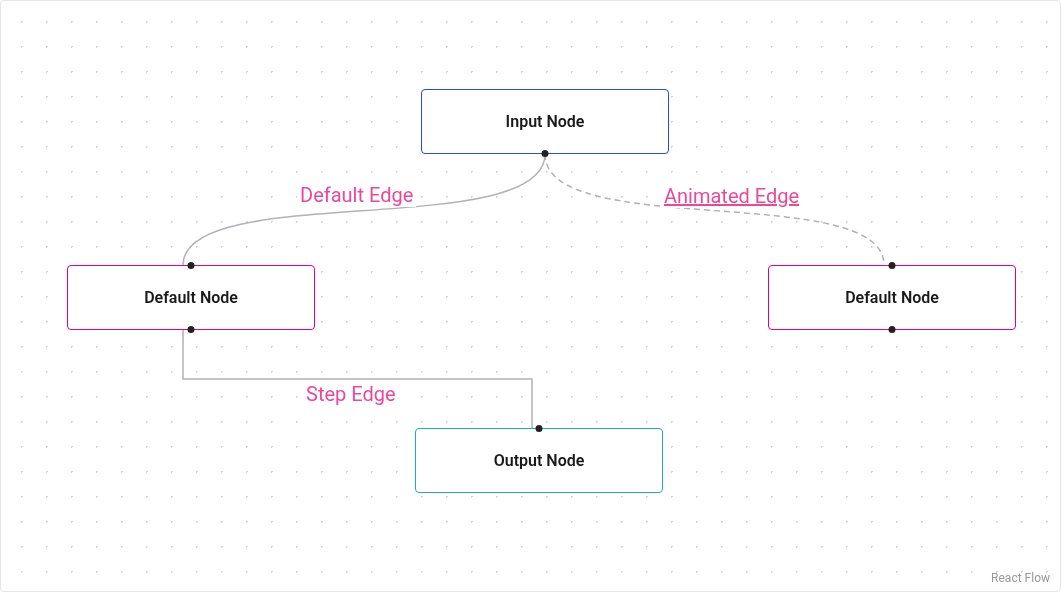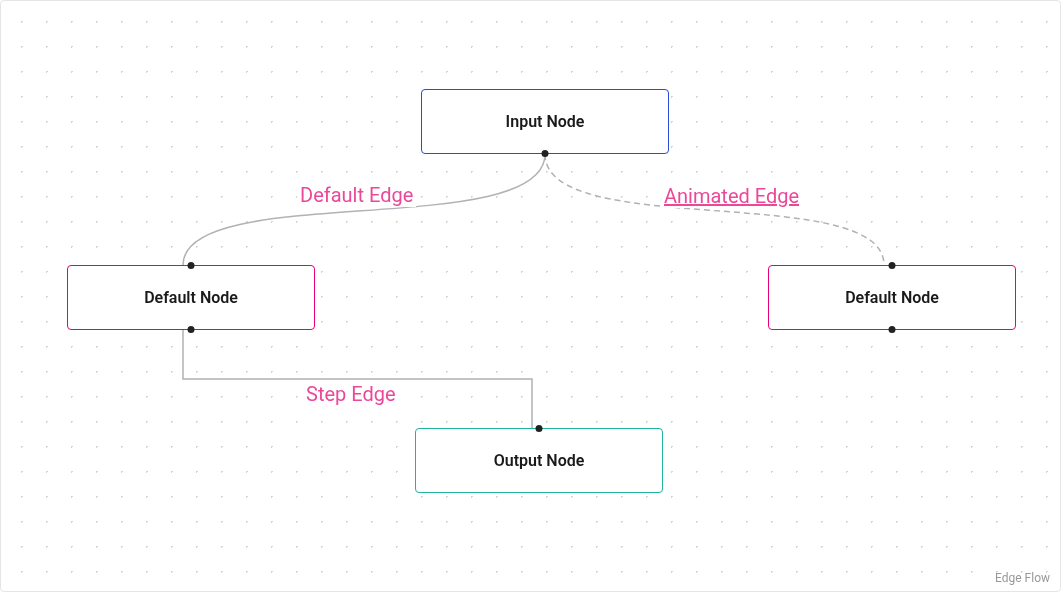--- a/index.html
+++ b/index.html
@@ -126,14 +126,14 @@
     <div class="handle handle-top"></div>
     <span>Default Node</span>
     <div class="handle handle-bottom"></div>
   </div>
 
   <div class="node node-output" style="left:407px; top:427px; width:248px; height:65px;margin-left:7px;">
     <div class="handle handle-top"></div>
     <span>Output Node</span>
   </div>
 
-  <div class="attribution">Edge Flow</div>
+  <div class="attribution">React Flow</div>
 </div>
 
 </body></html>

